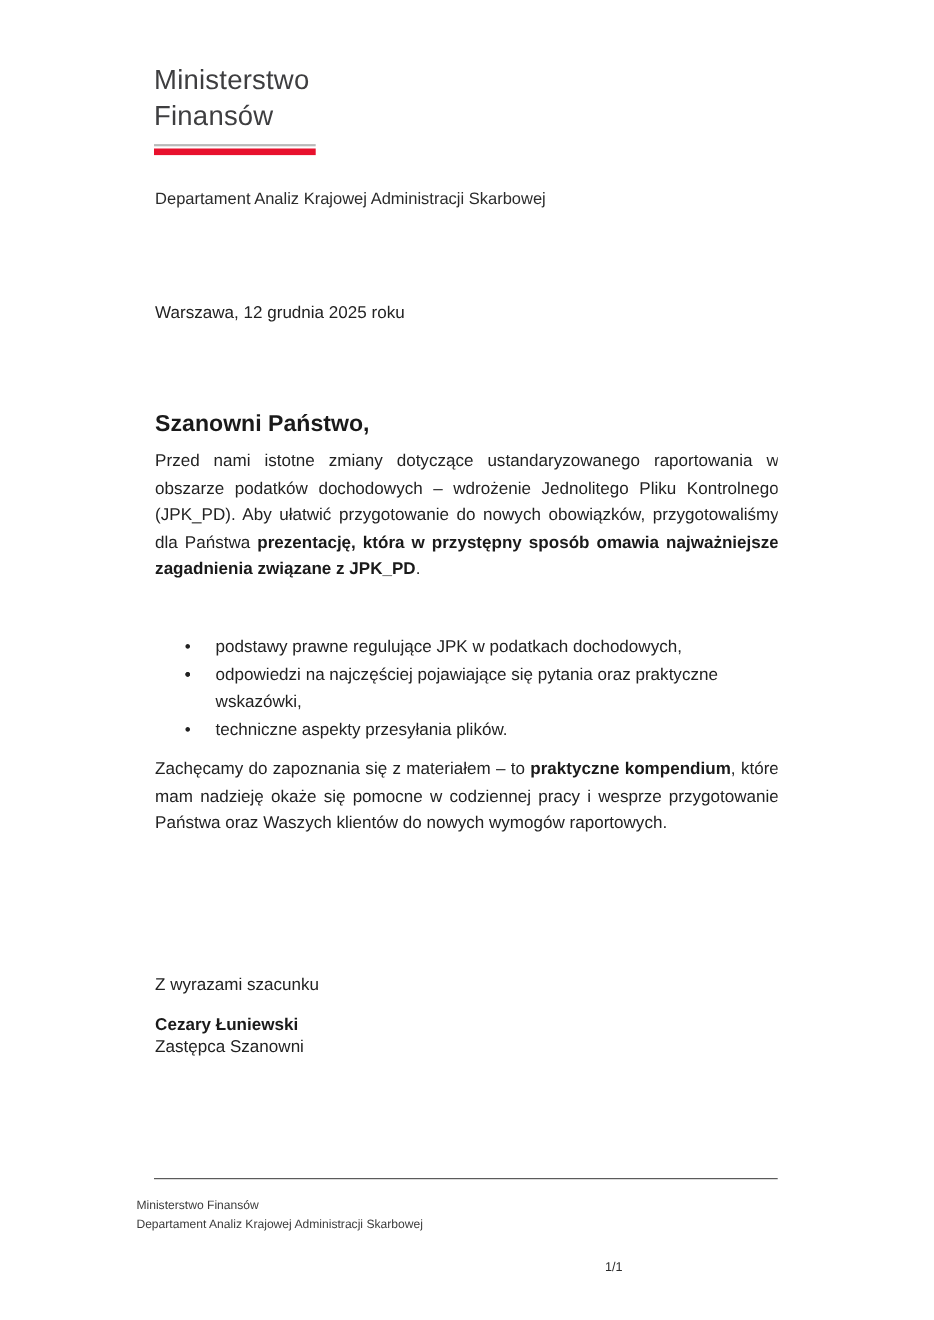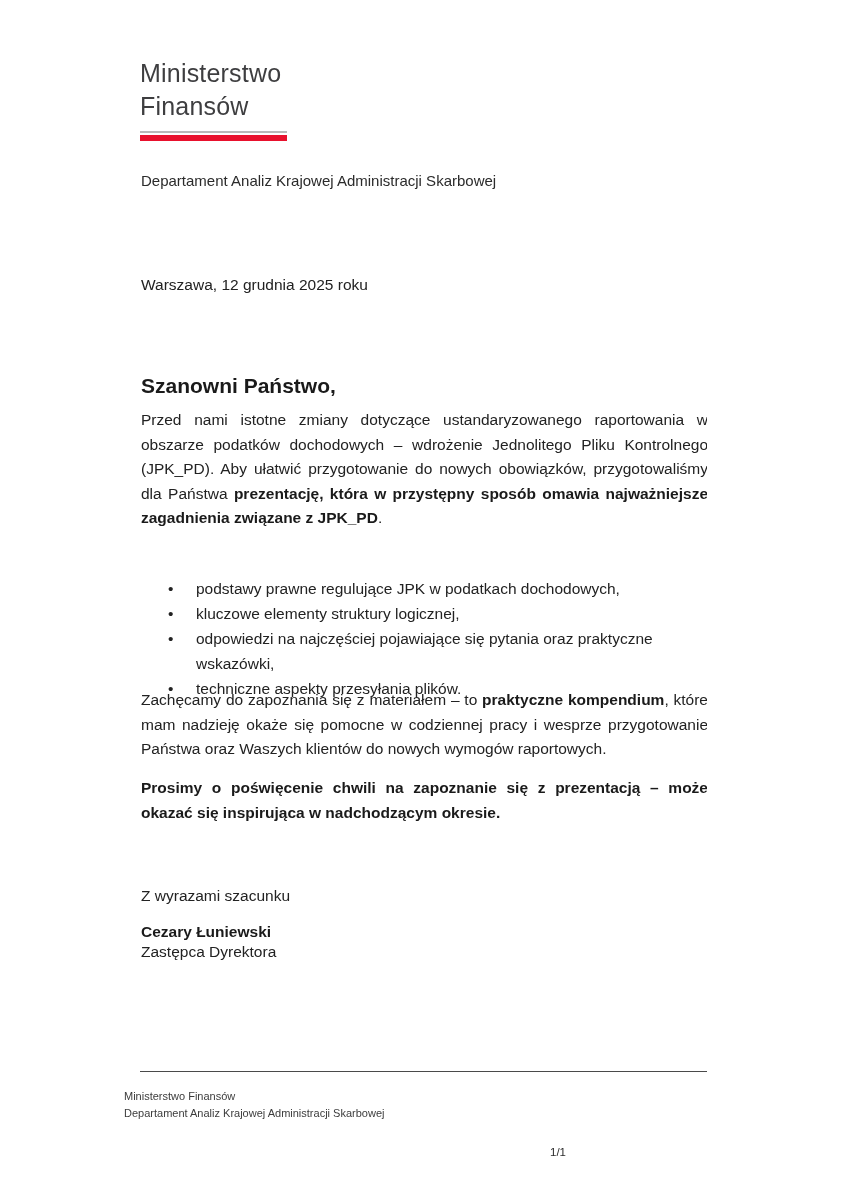--- a/index.html
+++ b/index.html
@@ -101,33 +101,32 @@
 
   <div class="abs dateline">Warszawa, 12 grudnia 2025 roku</div>
 
   <div class="abs salutation">Szanowni Państwo,</div>
 
   <p class="abs para para1 justify"><span>Przed nami istotne zmiany dotyczące ustandaryzowanego raportowania w obszarze podatków dochodowych – wdrożenie Jednolitego Pliku Kontrolnego (JPK_PD). Aby ułatwić przygotowanie do nowych obowiązków, przygotowaliśmy dla Państwa </span><b>prezentację, która w przystępny sposób omawia najważniejsze zagadnienia związane z JPK_PD</b><span>.</span></p>
 
 
   <ul class="abs bullets">
     <li><span class="dot">•</span><span>podstawy prawne regulujące JPK w podatkach dochodowych,</span></li>
-    <li><span class="dot">•</span><span>kluczowe elementy struktury logicznej,</span></li>
+    <li><span class="dot">•</span></li>
     <li><span class="dot">•</span><span>odpowiedzi na najczęściej pojawiające się pytania oraz praktyczne wskazówki,</span></li>
     <li><span class="dot">•</span><span>techniczne aspekty przesyłania plików.</span></li>
   </ul>
 
   <p class="abs para para3 justify"><span>Zachęcamy do zapoznania się z materiałem – to </span><b>praktyczne kompendium</b><span>, które mam nadzieję okaże się pomocne w codziennej pracy i wesprze przygotowanie Państwa oraz Waszych klientów do nowych wymogów raportowych.</span></p>
 
-  <p class="abs para para4 justify">Prosimy o poświęcenie chwili na zapoznanie się z prezentacją – może okazać się inspirująca w nadchodzącym okresie.</p>
 
   <div class="abs closing">Z wyrazami szacunku</div>
   <div class="abs signer">
     <div class="name">Cezary Łuniewski</div>
-    <div>Zastępca Dyrektora</div>
+    <div>Zastępca Szanowni</div>
   </div>
 
   <div class="abs footer-rule"></div>
   <div class="abs footer-block">
     <div>Ministerstwo Finansów</div>
     <div>Departament Analiz Krajowej Administracji Skarbowej</div>
   </div>
   <div class="abs page-number">1/1</div>
 
 </div>

